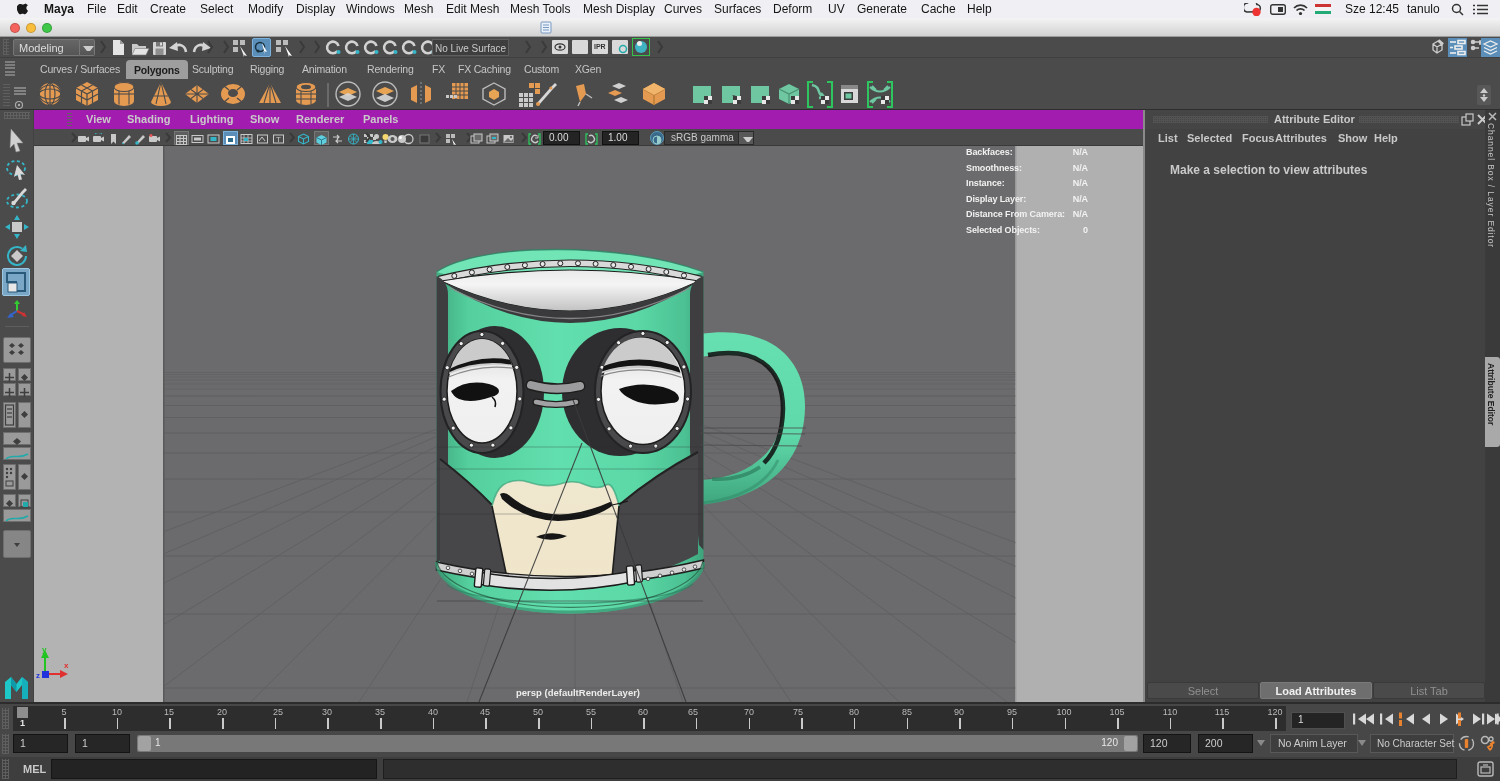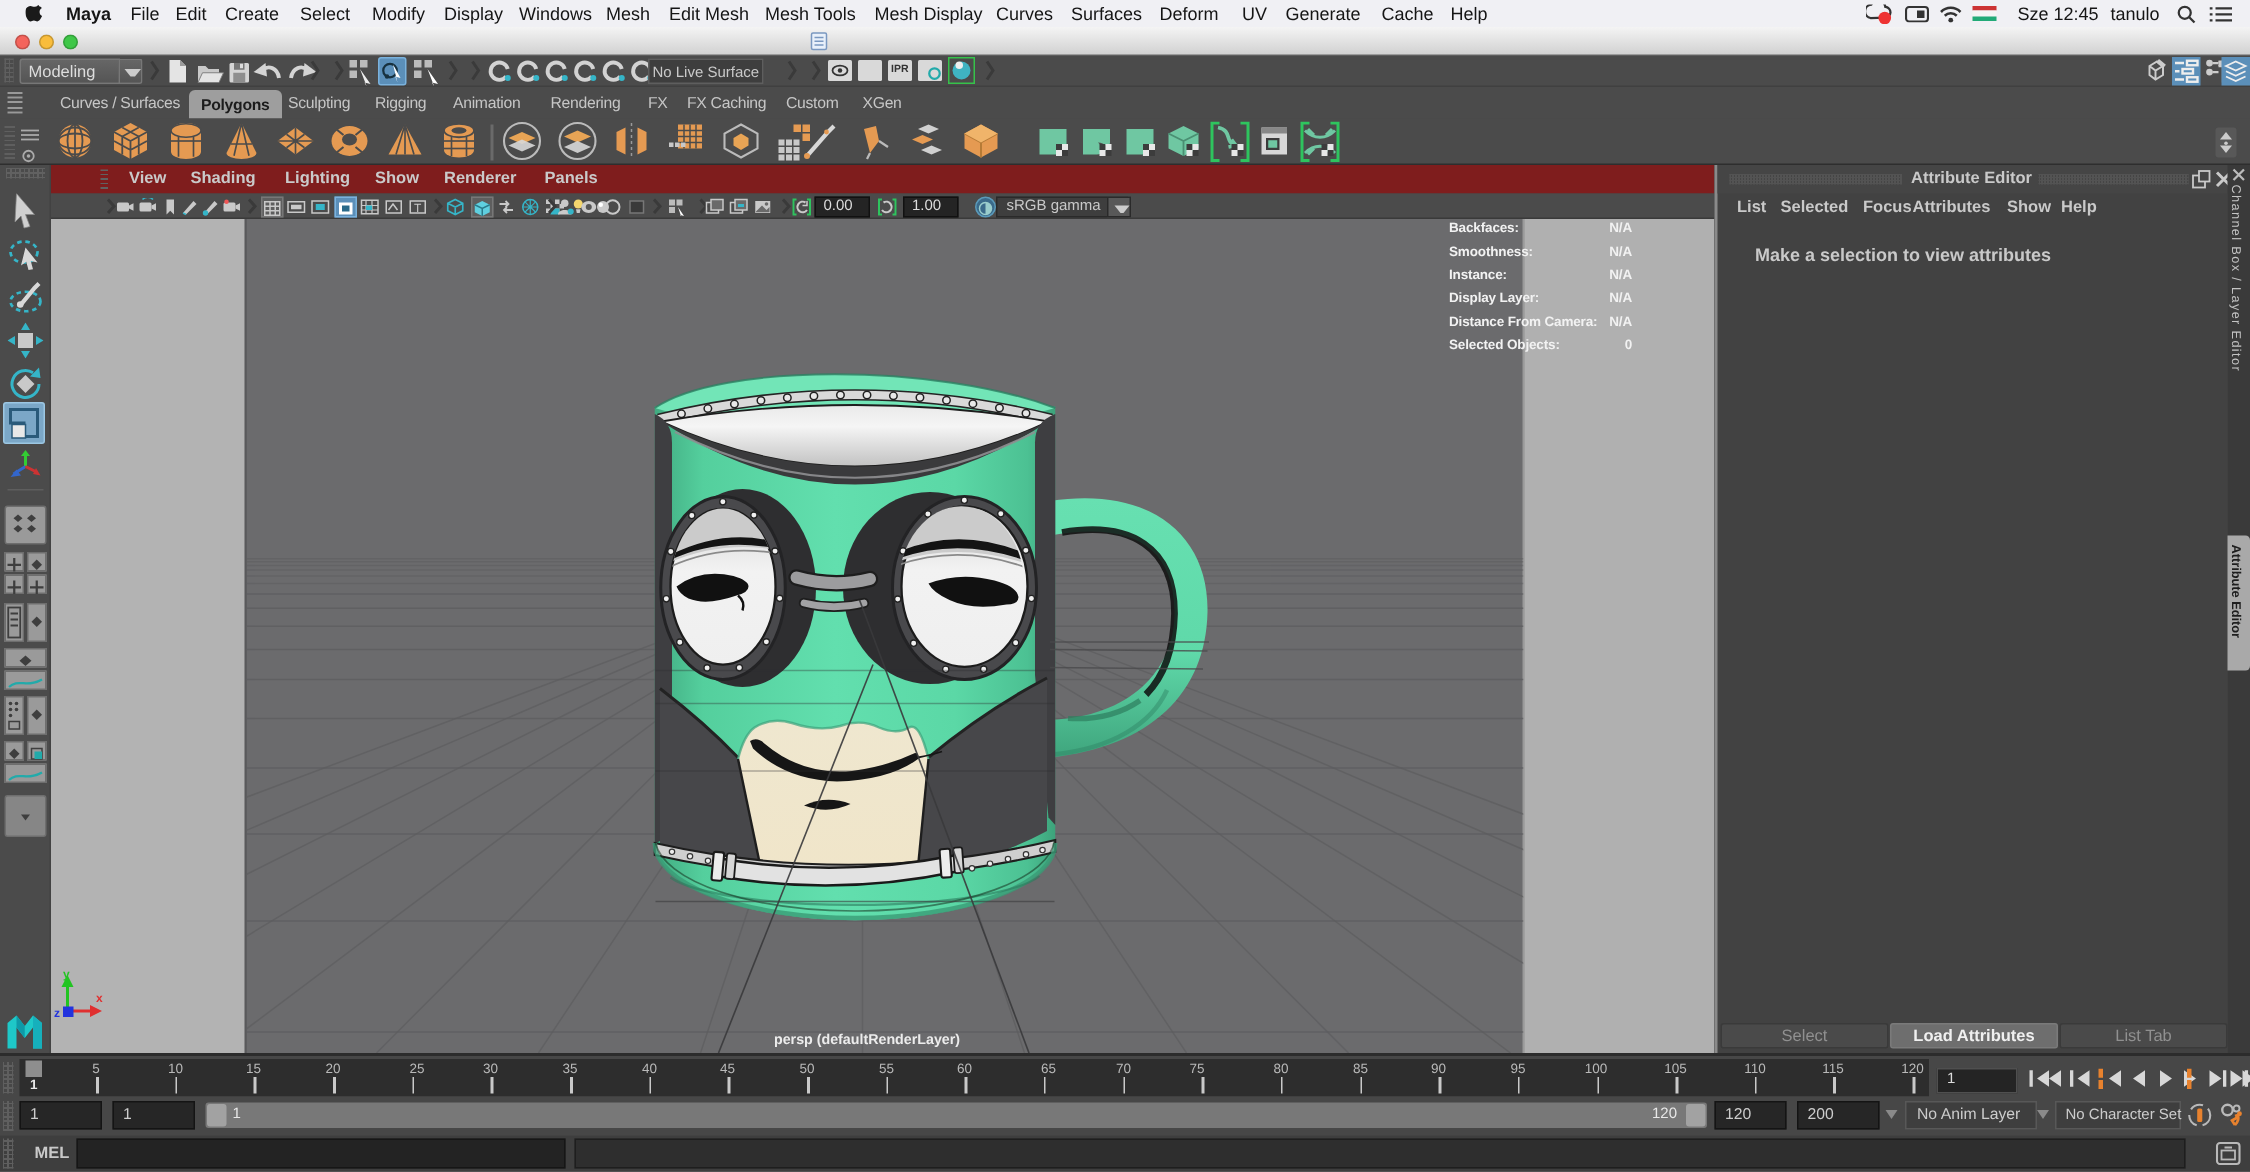--- a/index.html
+++ b/index.html
@@ -564,21 +564,21 @@
       </svg></div>
     <div class="abs" style="left:3px;top:420px;width:28px;height:28px;background:#868686;border:1px solid #6e6e6e;border-radius:2px"><svg width="26" height="26">
         <path d="M10,12 L16,12 L13,16 Z" fill="#3e3e3e"></path>
       </svg></div>
     <svg class="abs" style="left:3px;top:565px" width="27" height="26" viewBox="0 0 27 26">
       <path d="M2,7 L8,2 L13.5,9 L19,2 L25,7 L25,24 L19,24 L19,10 L13.5,17 L8,10 L8,24 L2,24 Z" fill="#1ec8c8"></path>
       <path d="M8,2 L13.5,9 L13.5,17 L8,10 Z" fill="#0e9aa8"></path>
       <path d="M19,2 L25,7 L25,24 L19,24 Z" fill="#16b0bc"></path>
     </svg>
   </div>
-<div class="abs" style="left:34px;top:110px;width:1109px;height:19px;background:#7f1d1d;color:#cacaca;font-size:11px;font-weight:bold">
+<div class="abs" style="left:34px;top:110px;width:1109px;height:19px;background:#a21caf;color:#cacaca;font-size:11px;font-weight:bold">
     <div class="abs" style="left:33px;top:3px;width:5px;height:13px;background:repeating-linear-gradient(0deg,#616161 0 1px,transparent 1px 3px)"></div>
     <span class="abs" style="left:52px;top:3px">View</span>
     <span class="abs" style="left:93px;top:3px">Shading</span>
     <span class="abs" style="left:156px;top:3px">Lighting</span>
     <span class="abs" style="left:216px;top:3px">Show</span>
     <span class="abs" style="left:262px;top:3px">Renderer</span>
     <span class="abs" style="left:329px;top:3px">Panels</span>
   </div>
 <div class="abs" style="left:34px;top:129px;width:1109px;height:17px;background:#4b4b4b;border-bottom:1px solid #3a3a3a">
     <svg class="abs" style="left:36px;top:2px" width="8" height="13">
@@ -1029,21 +1029,21 @@
     <span class="abs" style="left:425px;top:3px;width:16px;text-align:center;font-size:9px;color:#b9b9b9">40</span>
     <div class="abs" style="left:432.7px;top:14px;width:1.5px;height:11px;background:#c9c9c9"></div>
     <span class="abs" style="left:477px;top:3px;width:16px;text-align:center;font-size:9px;color:#b9b9b9">45</span>
     <div class="abs" style="left:485.3px;top:14px;width:1.5px;height:11px;background:#c9c9c9"></div>
     <span class="abs" style="left:530px;top:3px;width:16px;text-align:center;font-size:9px;color:#b9b9b9">50</span>
     <div class="abs" style="left:538.0px;top:14px;width:1.5px;height:11px;background:#c9c9c9"></div>
     <span class="abs" style="left:583px;top:3px;width:16px;text-align:center;font-size:9px;color:#b9b9b9">55</span>
     <div class="abs" style="left:590.6px;top:14px;width:1.5px;height:11px;background:#c9c9c9"></div>
     <span class="abs" style="left:635px;top:3px;width:16px;text-align:center;font-size:9px;color:#b9b9b9">60</span>
     <div class="abs" style="left:643.3px;top:14px;width:1.5px;height:11px;background:#c9c9c9"></div>
-    <span class="abs" style="left:688px;top:3px;width:16px;text-align:right;font-size:9px;color:#b9b9b9">65</span>
+    <span class="abs" style="left:688px;top:3px;width:16px;text-align:left;font-size:9px;color:#b9b9b9">65</span>
     <div class="abs" style="left:695.9px;top:14px;width:1.5px;height:11px;background:#c9c9c9"></div>
     <span class="abs" style="left:741px;top:3px;width:16px;text-align:center;font-size:9px;color:#b9b9b9">70</span>
     <div class="abs" style="left:748.6px;top:14px;width:1.5px;height:11px;background:#c9c9c9"></div>
     <span class="abs" style="left:793px;top:3px;width:16px;text-align:left;font-size:9px;color:#b9b9b9">75</span>
     <div class="abs" style="left:801.2px;top:14px;width:1.5px;height:11px;background:#c9c9c9"></div>
     <span class="abs" style="left:846px;top:3px;width:16px;text-align:center;font-size:9px;color:#b9b9b9">80</span>
     <div class="abs" style="left:853.9px;top:14px;width:1.5px;height:11px;background:#c9c9c9"></div>
     <span class="abs" style="left:899px;top:3px;width:16px;text-align:center;font-size:9px;color:#b9b9b9">85</span>
     <div class="abs" style="left:906.5px;top:14px;width:1.5px;height:11px;background:#c9c9c9"></div>
     <span class="abs" style="left:951px;top:3px;width:16px;text-align:center;font-size:9px;color:#b9b9b9">90</span>

